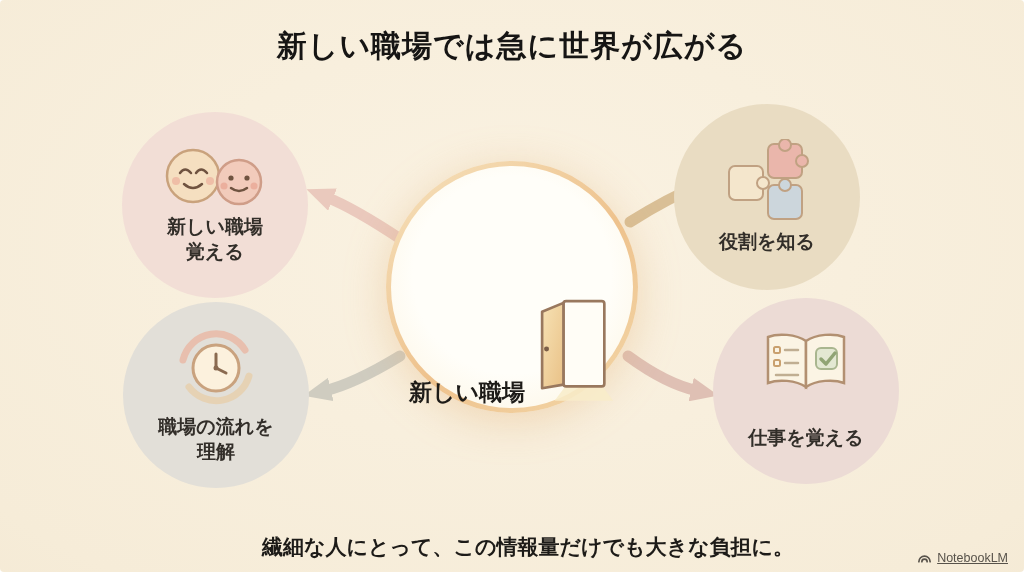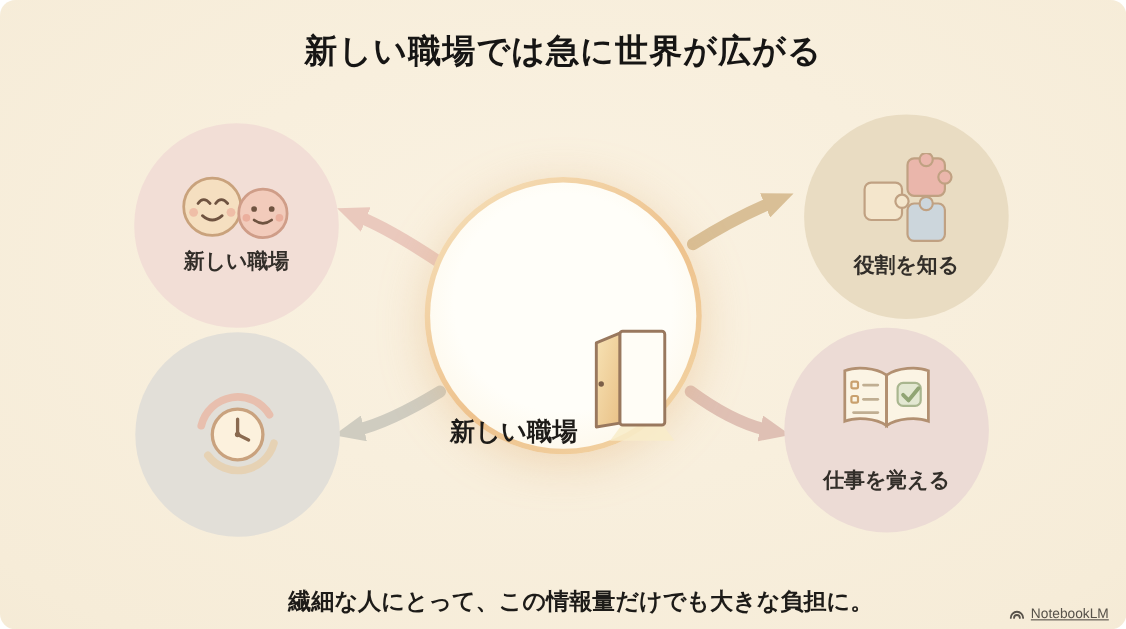--- a/index.html
+++ b/index.html
@@ -1,33 +1,33 @@
 <!DOCTYPE html>
 <html><head>
 <meta charset="utf-8">
 <style>
   html,body{margin:0;padding:0;background:#ffffff;}
   body{font-family:"Liberation Sans","DejaVu Sans",sans-serif;}
   .stage{
     position:relative;width:1024px;height:572px;margin:0 auto;
-    border-radius:14px;overflow:hidden;
+    border-radius:4px;overflow:hidden;
     background:radial-gradient(120% 130% at 50% 42%, #faf2e2 0%, #f6ecd8 55%, #efe2c9 100%);
   }
   .title{
     position:absolute;top:26px;left:0;width:100%;text-align:center;
     font-size:30px;font-weight:700;color:#161514;letter-spacing:1px;margin:0;
   }
   .arrows{position:absolute;left:0;top:0;z-index:1;pointer-events:none;}
   .node{
     position:absolute;width:186px;height:186px;border-radius:50%;
     display:flex;flex-direction:column;align-items:center;justify-content:center;
     z-index:2;
   }
   .node-tl{left:122px;top:112px;background:#f2ded6;}
-  .node-tr{left:731px;top:104px;background:#e9dcc2;}
+  .node-tr{left:674px;top:104px;background:#e9dcc2;}
   .node-bl{left:123px;top:302px;background:#e2dfd8;}
   .node-br{left:713px;top:298px;background:#ecdbd5;gap:24px;}
   .node-label{
     margin-top:5px;text-align:center;font-size:19px;font-weight:700;
     color:#322e29;line-height:1.3;
   }
   .node-label .line{display:block;}
   .node-label .line:empty{display:none;}
   .center-ring{
     position:absolute;left:386px;top:161px;width:252px;height:252px;border-radius:50%;
@@ -88,20 +88,21 @@
       <circle cx="47" cy="35" r="4" fill="#eeb5a0" opacity="0.8"></circle>
       <circle cx="76" cy="36" r="22" fill="#f2cbbb" stroke="#cf9d88" stroke-width="2.5"></circle>
       <circle cx="68" cy="32" r="2.6" fill="#6f5340"></circle>
       <circle cx="84" cy="32" r="2.6" fill="#6f5340"></circle>
       <path d="M68,42 q8,6 16,0" fill="none" stroke="#6f5340" stroke-width="2.5" stroke-linecap="round"></path>
       <circle cx="61" cy="40" r="3.5" fill="#e9a896" opacity="0.8"></circle>
       <circle cx="91" cy="40" r="3.5" fill="#e9a896" opacity="0.8"></circle>
     </svg>
     <div class="node-label">
       <span class="line">新しい職場</span>
+      <span class="line">覚える</span>
     </div>
   </div>
 
   <div class="node node-tr">
     <svg width="88" height="86" viewBox="0 0 88 86">
       <g stroke="#c0a182" stroke-width="2">
         <rect x="45" y="5" width="34" height="34" rx="6" fill="#eab6ab"></rect>
         <circle cx="62" cy="6" r="6" fill="#eab6ab"></circle>
         <circle cx="79" cy="22" r="6" fill="#eab6ab"></circle>
         <rect x="6" y="27" width="34" height="34" rx="6" fill="#f4e6cc"></rect>
@@ -118,20 +119,24 @@
 
   <div class="node node-bl">
     <svg width="86" height="84" viewBox="0 0 86 84">
       <path d="M10,34 A34,34 0 0 1 72,24" fill="none" stroke="#e8bfae" stroke-width="7" stroke-linecap="round"></path>
       <path d="M76,50 A34,34 0 0 1 16,61" fill="none" stroke="#e6d2b4" stroke-width="7" stroke-linecap="round"></path>
       <circle cx="43" cy="42" r="23" fill="#fcf1dd" stroke="#c9a27e" stroke-width="3"></circle>
       <path d="M43,42 L43,28" stroke="#8a6a50" stroke-width="3" stroke-linecap="round"></path>
       <path d="M43,42 L53,47" stroke="#8a6a50" stroke-width="3" stroke-linecap="round"></path>
       <circle cx="43" cy="42" r="2.5" fill="#8a6a50"></circle>
     </svg>
+    <div class="node-label">
+      <span class="line">職場の流れを</span>
+      <span class="line">理解</span>
+    </div>
   </div>
 
   <div class="node node-br">
     <svg width="92" height="66" viewBox="0 0 92 66">
       <path d="M46,10 C36,3 18,2 8,6 L8,52 C18,48 36,49 46,56 Z" fill="#fbf4e4" stroke="#b29071" stroke-width="2.5"></path>
       <path d="M46,10 C56,3 74,2 84,6 L84,52 C74,48 56,49 46,56 Z" fill="#fbf4e4" stroke="#b29071" stroke-width="2.5"></path>
       <path d="M46,10 L46,56" stroke="#b29071" stroke-width="2"></path>
       <rect x="14" y="16" width="6" height="6" rx="1.5" fill="none" stroke="#c9a06e" stroke-width="2"></rect>
       <path d="M25,19 h13" stroke="#c0ae92" stroke-width="2.5" stroke-linecap="round"></path>
       <rect x="14" y="29" width="6" height="6" rx="1.5" fill="none" stroke="#c9a06e" stroke-width="2"></rect>

